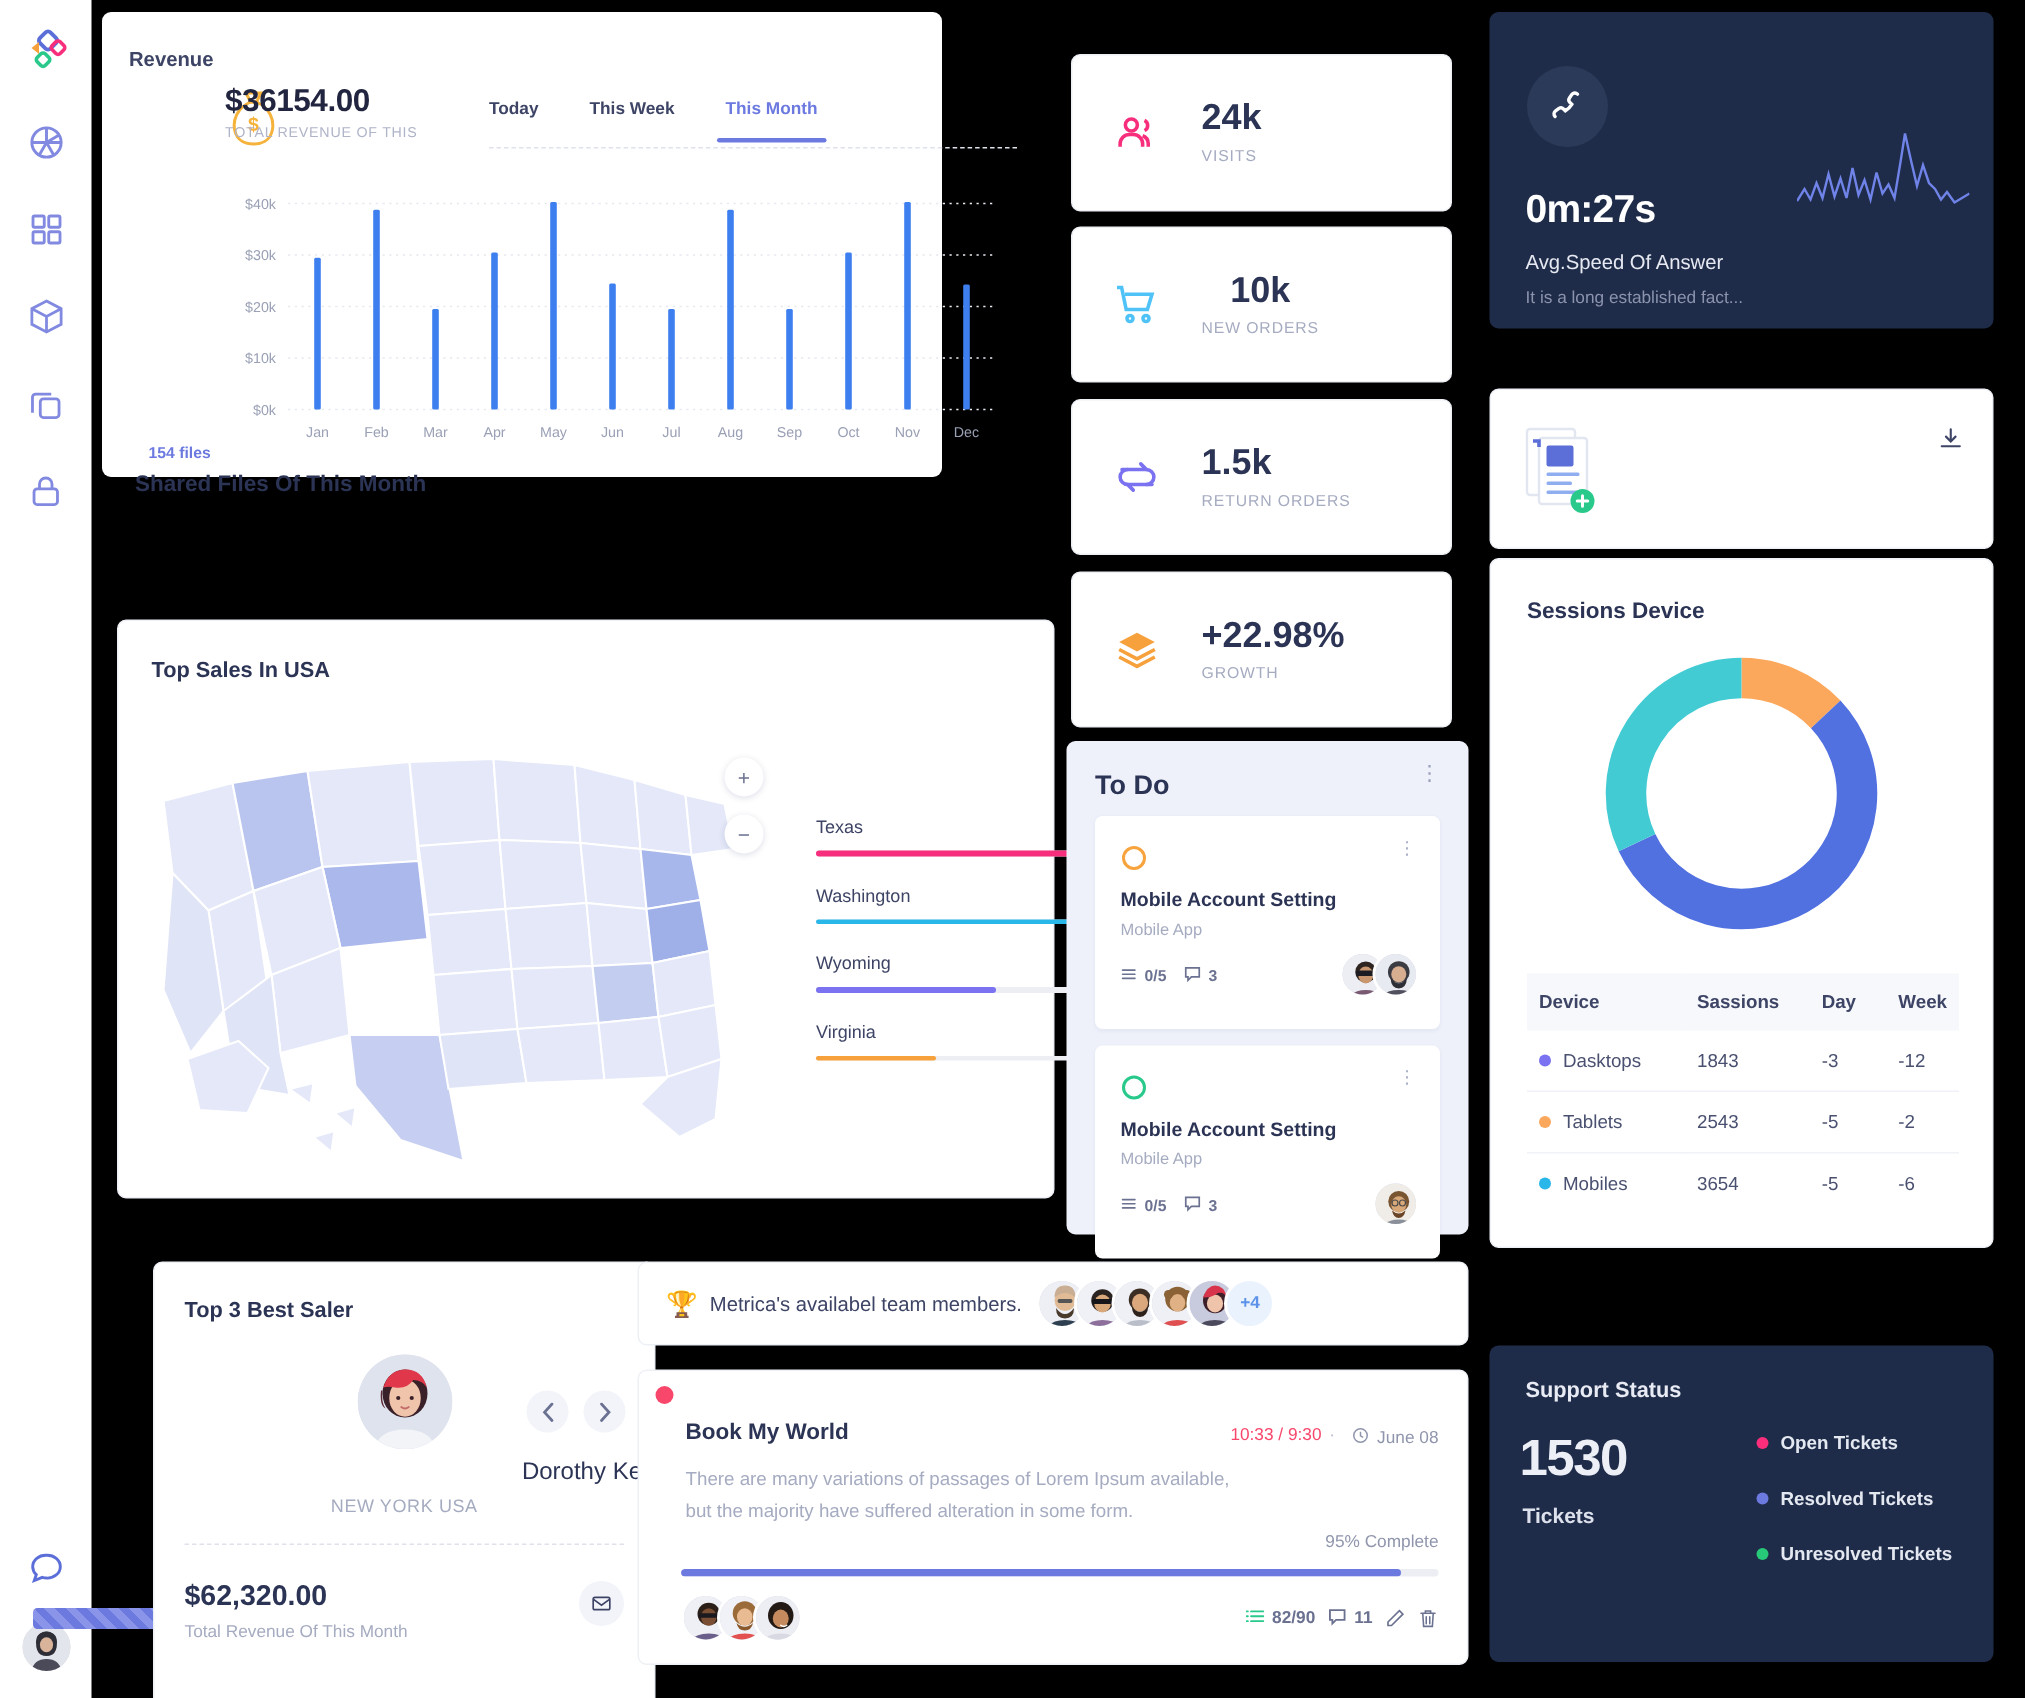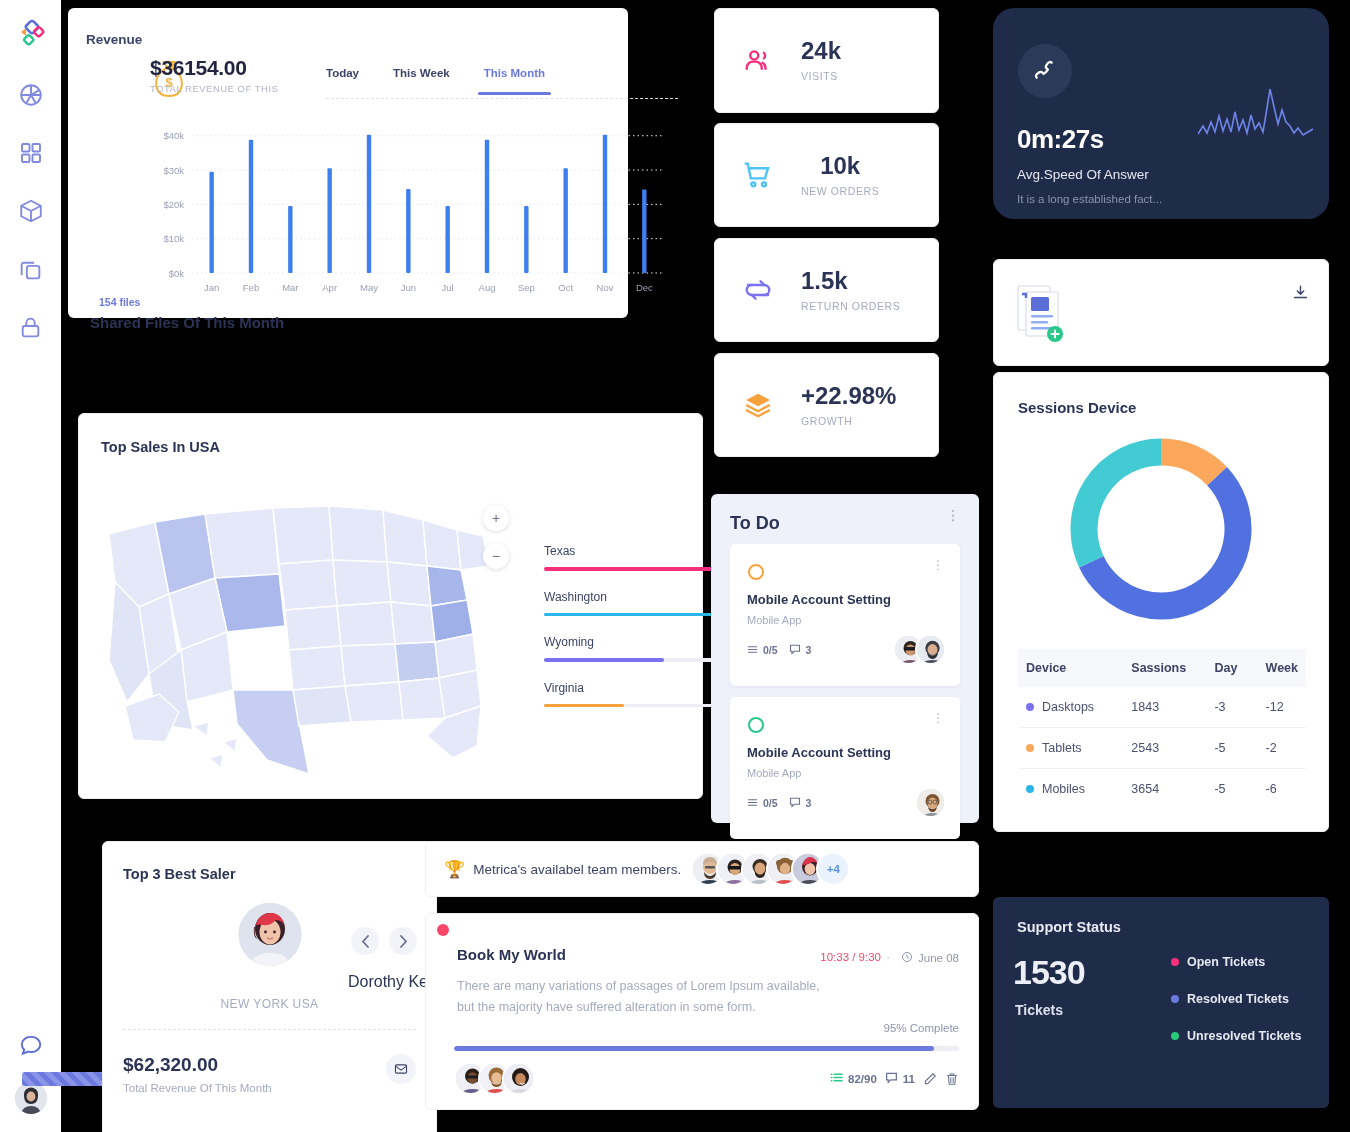--- a/index.html
+++ b/index.html
@@ -45,28 +45,28 @@
              padding-bottom: 16px; position: relative; }
   .rev-tab.active { color: #6c7ae0; }
   .rev-tab.active::after { content: ""; position: absolute; left: -6px; right: -6px;
                            bottom: 0; height: 3px; background: #6c7ae0; border-radius: 2px; }
   .rev-dotline { position: absolute; left: 258px; top: 90px; width: 352px;
                  border-bottom: 1px dashed #dfe2ec; }
   .rev-chart { position: absolute; left: 84px; top: 108px; width: 520px; height: 185px; }
 
   
   .stat-card { background: #fff; border: 1px solid #eceff4; border-radius: 6px;
-               position: absolute; left: 714px; width: 225px; display: flex;
-               align-items: center; }
+               position: absolute; left: 714px; width: 254px; display: flex;
+               align-items: center; margin-top: 28px; }
   .stat-ico { width: 86px; display: flex; justify-content: center; align-items: center; }
   .stat-val { font-size: 24px; font-weight: 600; color: #2c3455; line-height: 1; }
   .stat-lbl { font-size: 10.5px; color: #a5abc0; letter-spacing: .6px; margin-top: 7px; font-weight: 500; }
 
   
-  #answer-card { left: 993px; top: 8px; width: 336px; height: 211px; border-radius: 21px; }
+  #answer-card { left: 993px; top: 8px; width: 336px; height: 211px; }
   .ans-circle { position: absolute; left: 25px; top: 36px; width: 54px; height: 54px;
                 border-radius: 50%; background: #2c3a5a; display: flex;
                 align-items: center; justify-content: center; }
   .ans-time { position: absolute; left: 24px; top: 116px; font-size: 26px;
               font-weight: 700; color: #fff; letter-spacing: -.5px; }
   .ans-lbl { position: absolute; left: 24px; top: 159px; font-size: 13.5px; color: #e6e9f2; }
   .ans-desc { position: absolute; left: 24px; top: 185px; font-size: 11.5px; color: #8b93ad; }
   .ans-spark { position: absolute; right: 16px; top: 78px; }
 
   

